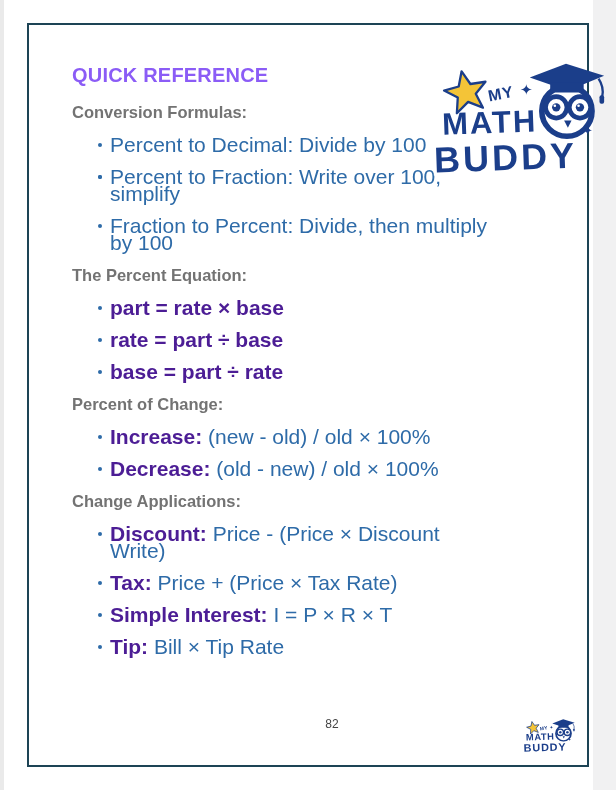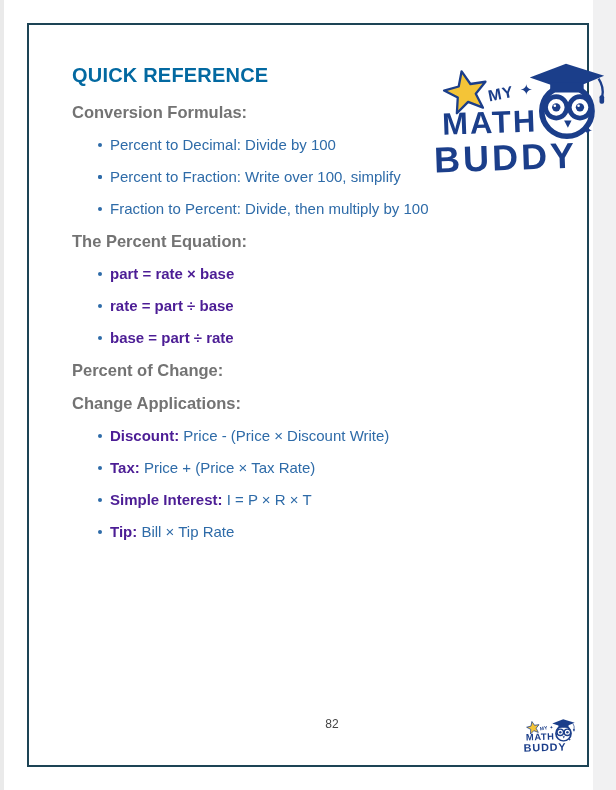--- a/index.html
+++ b/index.html
@@ -7,27 +7,27 @@
               font-family:"Liberation Sans", sans-serif; }
   .edge { position:absolute; top:0; height:790px; }
   .edge-left  { left:0; width:4px;  background:#eaeaea; }
   .edge-right { left:593px; width:23px; background:#f1f1f2; }
 
   .page-frame { position:absolute; left:27px; top:23px; width:562px; height:744px;
                 border:2px solid #1d4455; background:#ffffff; }
 
   .content { position:absolute; left:43px; top:39px; width:420px; }
 
-  h1.title { font-size:20px; font-weight:bold; color:#0369a1; letter-spacing:0.2px;
+  h1.title { font-size:20px; font-weight:bold; color:#8b5cf6; letter-spacing:0.2px;
              line-height:22px; margin:0 0 17px 0; }
   h2.section-heading { font-size:16.5px; font-weight:bold; color:#737373;
                        line-height:18px; margin:0 0 15px 0; }
   ul.section-list { list-style:none; margin:0; padding:0; }
   li.item { position:relative; padding-left:38px; margin-bottom:15px;
-            font-size:15px; line-height:17px; color:#2e6ba8; }
+            font-size:21px; line-height:17px; color:#2e6ba8; }
   li.item .dot { position:absolute; left:26px; top:7px; width:4px; height:4px;
                  border-radius:50%; background:#2e6ba8; }
   li.item .b { font-weight:bold; color:#4c1d95; }
 
   
   .logo { position:relative; width:180px; height:125px; }
   .logo .star-svg { position:absolute; left:11px; top:6px; width:46px; height:46px;
                     transform:rotate(-12deg); z-index:3; }
   .logo .word-my { position:absolute; left:56px; top:22px; font-size:16px; font-weight:bold;
                    color:#1b3e8a; transform:rotate(-11deg); letter-spacing:1px; z-index:3;
@@ -102,20 +102,24 @@
     </ul>
 
     <h2 class="section-heading">The Percent Equation:</h2>
     <ul class="section-list">
       <li class="item"><span class="dot"></span><span class="b">part = rate × base</span><span class="t"></span></li>
       <li class="item"><span class="dot"></span><span class="b">rate = part ÷ base</span><span class="t"></span></li>
       <li class="item"><span class="dot"></span><span class="b">base = part ÷ rate</span><span class="t"></span></li>
     </ul>
 
     <h2 class="section-heading">Percent of Change:</h2>
+    <ul class="section-list">
+      <li class="item"><span class="dot"></span><span class="b">Increase:</span><span class="t"> (new - old) / old × 100%</span></li>
+      <li class="item"><span class="dot"></span><span class="b">Decrease:</span><span class="t"> (old - new) / old × 100%</span></li>
+    </ul>
 
     <h2 class="section-heading">Change Applications:</h2>
     <ul class="section-list">
       <li class="item"><span class="dot"></span><span class="b">Discount:</span><span class="t"> Price - (Price × Discount Write)</span></li>
       <li class="item"><span class="dot"></span><span class="b">Tax:</span><span class="t"> Price + (Price × Tax Rate)</span></li>
       <li class="item"><span class="dot"></span><span class="b">Simple Interest:</span><span class="t"> I = P × R × T</span></li>
       <li class="item"><span class="dot"></span><span class="b">Tip:</span><span class="t"> Bill × Tip Rate</span></li>
     </ul>
   </div>
 

